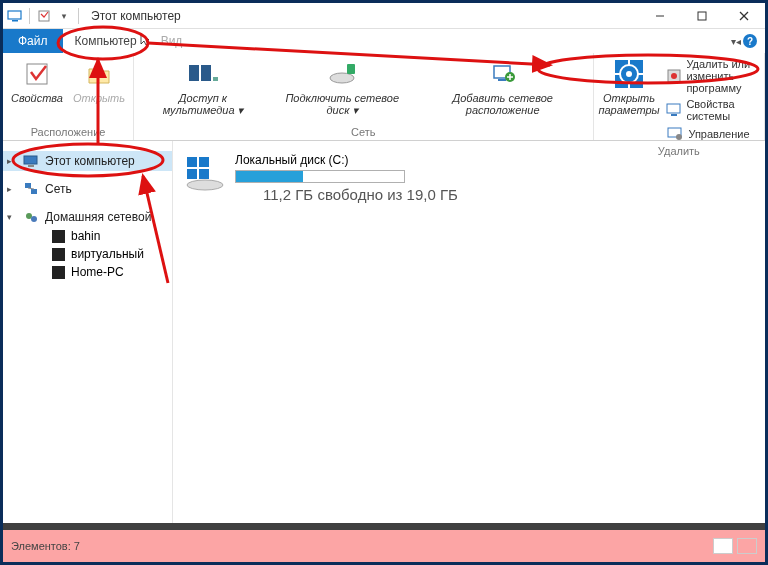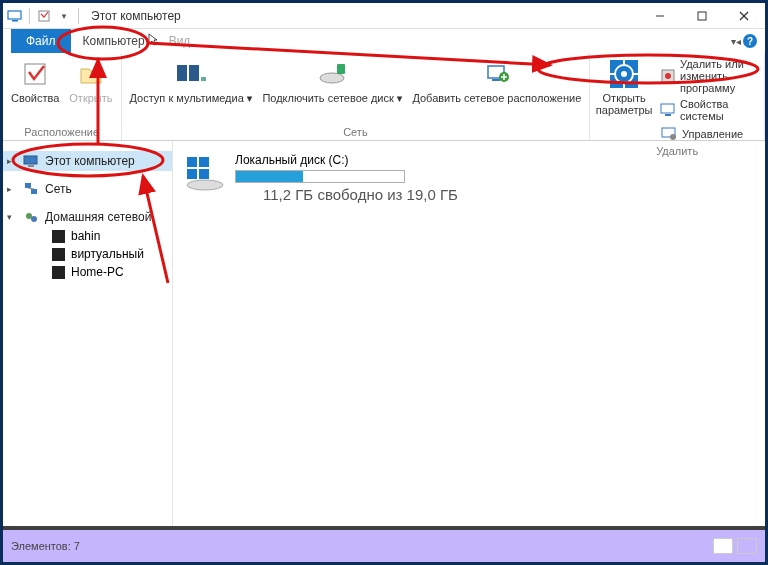--- a/index.html
+++ b/index.html
@@ -9,31 +9,31 @@
   .titlebar { display: flex; align-items: center; height: 26px; background: #fff; border-bottom: 1px solid #e0e0e0; }
   .tb-icons { display: flex; align-items: center; gap: 4px; padding: 0 4px; }
   .win-controls { margin-left: auto; display: flex; }
   .win-btn { width: 42px; height: 26px; display: flex; align-items: center; justify-content: center; font-size: 14px; }
   .title-text { font-size: 12px; margin-left: 6px; color: #333; }
   .qat-arrow { font-size: 9px; color: #555; padding: 0 3px; }
   .mini-ico { width: 16px; height: 14px; display: inline-flex; align-items: center; justify-content: center; }
   .vsep { width: 1px; height: 16px; background: #ccc; margin: 0 2px; }
   
   
-  .menubar { display: flex; align-items: center; height: 24px; background: #fff; font-size: 12px; margin-left: 8px; }
+  .menubar { display: flex; align-items: center; height: 24px; background: #fff; font-size: 12px; }
   .file-tab { background: #1979ca; color: #fff; padding: 4px 15px; height: 24px; display: flex; align-items: center; }
   .menu-tab { padding: 4px 12px; color: #444; height: 24px; display: flex; align-items: center; position: relative; }
   .help-ico { margin-left: auto; margin-right: 8px; color: #1979ca; font-size: 13px; display:flex; align-items:center; gap:2px;}
   .pin { font-size: 10px; color:#555; }
   
   
   .ribbon { display: flex; height: 88px; background: #fff; border-bottom: 1px solid #d0d0d0; }
   .rgroup { display: flex; flex-direction: column; align-items: center; padding: 2px 4px 0 4px; border-right: 1px solid #e5e5e5; }
   .rgroup-row { display: flex; gap: 2px; flex: 1; }
-  .rbtn { display: flex; flex-direction: column; align-items: center; justify-content: flex-start; padding: 2px 4px; font-size: 11px; color: #333; text-align: center; min-width: 50px; }
+  .rbtn { display: flex; flex-direction: column; align-items: center; justify-content: flex-start; padding: 2px 4px; font-size: 11px; color: #333; text-align: center; min-width: 50px; font-style: italic; }
   .rbtn-ico { height: 34px; display: flex; align-items: center; justify-content: center; }
   .rbtn-label { line-height: 1.1; margin-top: 1px; }
   .rgroup-title { font-size: 11px; color: #777; padding-bottom: 2px; }
   .opt-row { display:flex; flex-direction:column; gap:2px; padding:2px; font-size:11px; }
   .opt-item { display:flex; align-items:center; gap:4px; color:#333; padding:1px 2px; }
   .small-ico { width:18px; height:16px; display:inline-flex; align-items:center; justify-content:center; }
   .faded { color:#aaa; }
   
   
   .body { display: flex; height: calc(100% - 26px - 24px - 88px - 22px); }
@@ -47,21 +47,21 @@
   
   .content { flex: 1; padding: 12px 10px; position: relative; }
   .drive { display:flex; gap:10px; }
   .drive-ico { width:42px; height:40px; }
   .drive-info { font-size:12px; }
   .bar { width:170px; height:13px; border:1px solid #b0b0b0; background:#fff; margin:3px 0; position:relative; }
   .bar-fill { position:absolute; left:0; top:0; height:100%; width:40%; background:#26a0da; }
   .free-text { font-size:15px; color:#555;margin-left:28px; }
   
   
-  .status { position:absolute; bottom:0; left:0; right:0; height:22px; border-top:4px solid #404040; display:flex; align-items:center; font-size:11px; color:#444; padding:16px 8px; background:#c4b5fd;}
+  .status { position:absolute; bottom:0; left:0; right:0; height:22px; border-top:7px solid #404040; display:flex; align-items:center; font-size:11px; color:#444; padding:16px 8px; background:#fca5a5;}
   .view-icons { margin-left:auto; display:flex; gap:4px; }
   .view-ico { width:20px; height:16px; border:1px solid #ccc; }
   
   
   .anno { position:absolute; pointer-events:none; }
   .arrow-svg { stroke:#d11; stroke-width:3; fill:none; }
 </style>
 </head>
 <body>
 

